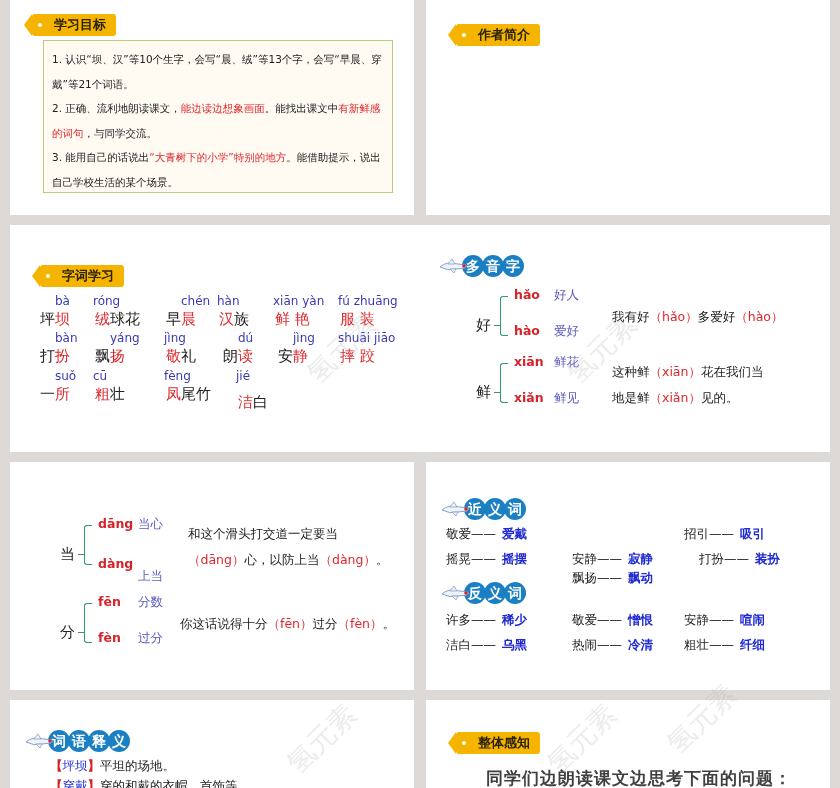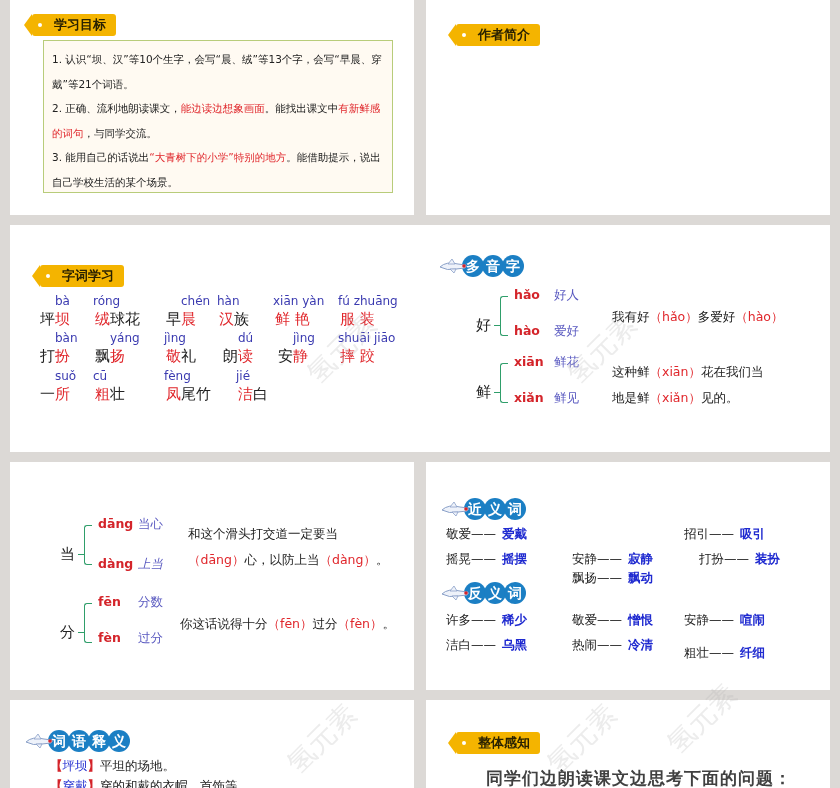--- a/index.html
+++ b/index.html
@@ -110,21 +110,21 @@
       <div class="w" style="left:268px; top:122px;"><span>安</span><span class="r">静</span></div>
       <div class="py" style="left:283px; top:106px;">jìng</div>
       <div class="w" style="left:330px; top:122px;"><span class="r">摔 跤</span></div>
       <div class="py" style="left:328px; top:106px;">shuāi jiāo</div>
       <div class="w" style="left:30px; top:160px;"><span>一</span><span class="r">所</span></div>
       <div class="py" style="left:45px; top:144px;">suǒ</div>
       <div class="w" style="left:85px; top:160px;"><span class="r">粗</span><span>壮</span></div>
       <div class="py" style="left:83px; top:144px;">cū</div>
       <div class="w" style="left:156px; top:160px;"><span class="r">凤</span><span>尾竹</span></div>
       <div class="py" style="left:154px; top:144px;">fèng</div>
-      <div class="w" style="left:228px; top:160px;"><span class="r">洁</span><span>白</span></div>
+      <div class="w" style="left:228px; top:168px;"><span class="r">洁</span><span>白</span></div>
       <div class="py" style="left:226px; top:144px;">jié</div>
     </div>
 </div>
 
 <div class="slide s4">
   <div class="bubble-head" style="left:12px; top:30px;">
     <div class="plane">
       <svg viewBox="0 0 30 16">
           <path d="M2 9 Q8 3 20 6 L28 7 Q29 9 27 10 L18 11 Q9 13 2 9 Z" fill="#eef2fa" stroke="#8aa0c8" stroke-width="1"></path>
           <path d="M10 6 L14 1 L17 6 Z" fill="#eef2fa" stroke="#8aa0c8" stroke-width="0.8"></path>
@@ -160,21 +160,21 @@
 </div>
 
 <div class="slide s5">
   <div id="poly2">
       <div class="poly-char" style="left:50px; top:83px;">当</div>
       <div class="brace" style="left:74px; top:63px; height:40px;"></div>
       <div class="brace-tick" style="left:68px; top:92px;"></div>
       <div class="poly-py" style="left:88px; top:54px;">dāng</div>
       <div class="poly-word" style="left:128px; top:54px;">当心</div>
       <div class="poly-py" style="left:88px; top:94px;">dàng</div>
-      <div class="poly-word" style="left:128px; top:94px;font-style:italic;">上当</div>
+      <div class="poly-word" style="left:128px; top:106px;">上当</div>
       <div class="sent" style="left:178px; top:58px;"><span>和这个滑头打交道一定要当</span></div>
       <div class="sent" style="left:178px; top:84px;"><span class="r">（dāng）</span><span>心，以防上当</span><span class="r">（dàng）</span><span>。</span></div>
       <div class="poly-char" style="left:50px; top:161px;">分</div>
       <div class="brace" style="left:74px; top:141px; height:40px;"></div>
       <div class="brace-tick" style="left:68px; top:170px;"></div>
       <div class="poly-py" style="left:88px; top:132px;">fēn</div>
       <div class="poly-word" style="left:128px; top:132px;">分数</div>
       <div class="poly-py" style="left:88px; top:168px;">fèn</div>
       <div class="poly-word" style="left:128px; top:168px;">过分</div>
       <div class="sent" style="left:170px; top:148px;"><span>你这话说得十分</span><span class="r">（fēn）</span><span>过分</span><span class="r">（fèn）</span><span>。</span></div>
@@ -219,21 +219,21 @@
         <div class="bubble">义</div>
         <div class="bubble">词</div>
       </div>
   </div>
   <div id="ant-rows">
       <div class="syn" style="left:20px; top:150px;"><span>许多——</span><span class="b">稀少</span></div>
       <div class="syn" style="left:146px; top:150px;"><span>敬爱——</span><span class="b">憎恨</span></div>
       <div class="syn" style="left:258px; top:150px;"><span>安静——</span><span class="b">喧闹</span></div>
       <div class="syn" style="left:20px; top:175px;"><span>洁白——</span><span class="b">乌黑</span></div>
       <div class="syn" style="left:146px; top:175px;"><span>热闹——</span><span class="b">冷清</span></div>
-      <div class="syn" style="left:258px; top:183px;"><span>粗壮——</span><span class="b">纤细</span></div>
+      <div class="syn" style="left:258px; top:175px;"><span>粗壮——</span><span class="b">纤细</span></div>
     </div>
 </div>
 
 <div class="slide s7">
   <div class="bubble-head" style="left:14px; top:30px;">
     <div class="plane">
       <svg viewBox="0 0 30 16">
           <path d="M2 9 Q8 3 20 6 L28 7 Q29 9 27 10 L18 11 Q9 13 2 9 Z" fill="#eef2fa" stroke="#8aa0c8" stroke-width="1"></path>
           <path d="M10 6 L14 1 L17 6 Z" fill="#eef2fa" stroke="#8aa0c8" stroke-width="0.8"></path>
           <path d="M12 11 L16 15 L18 11 Z" fill="#eef2fa" stroke="#8aa0c8" stroke-width="0.8"></path>

